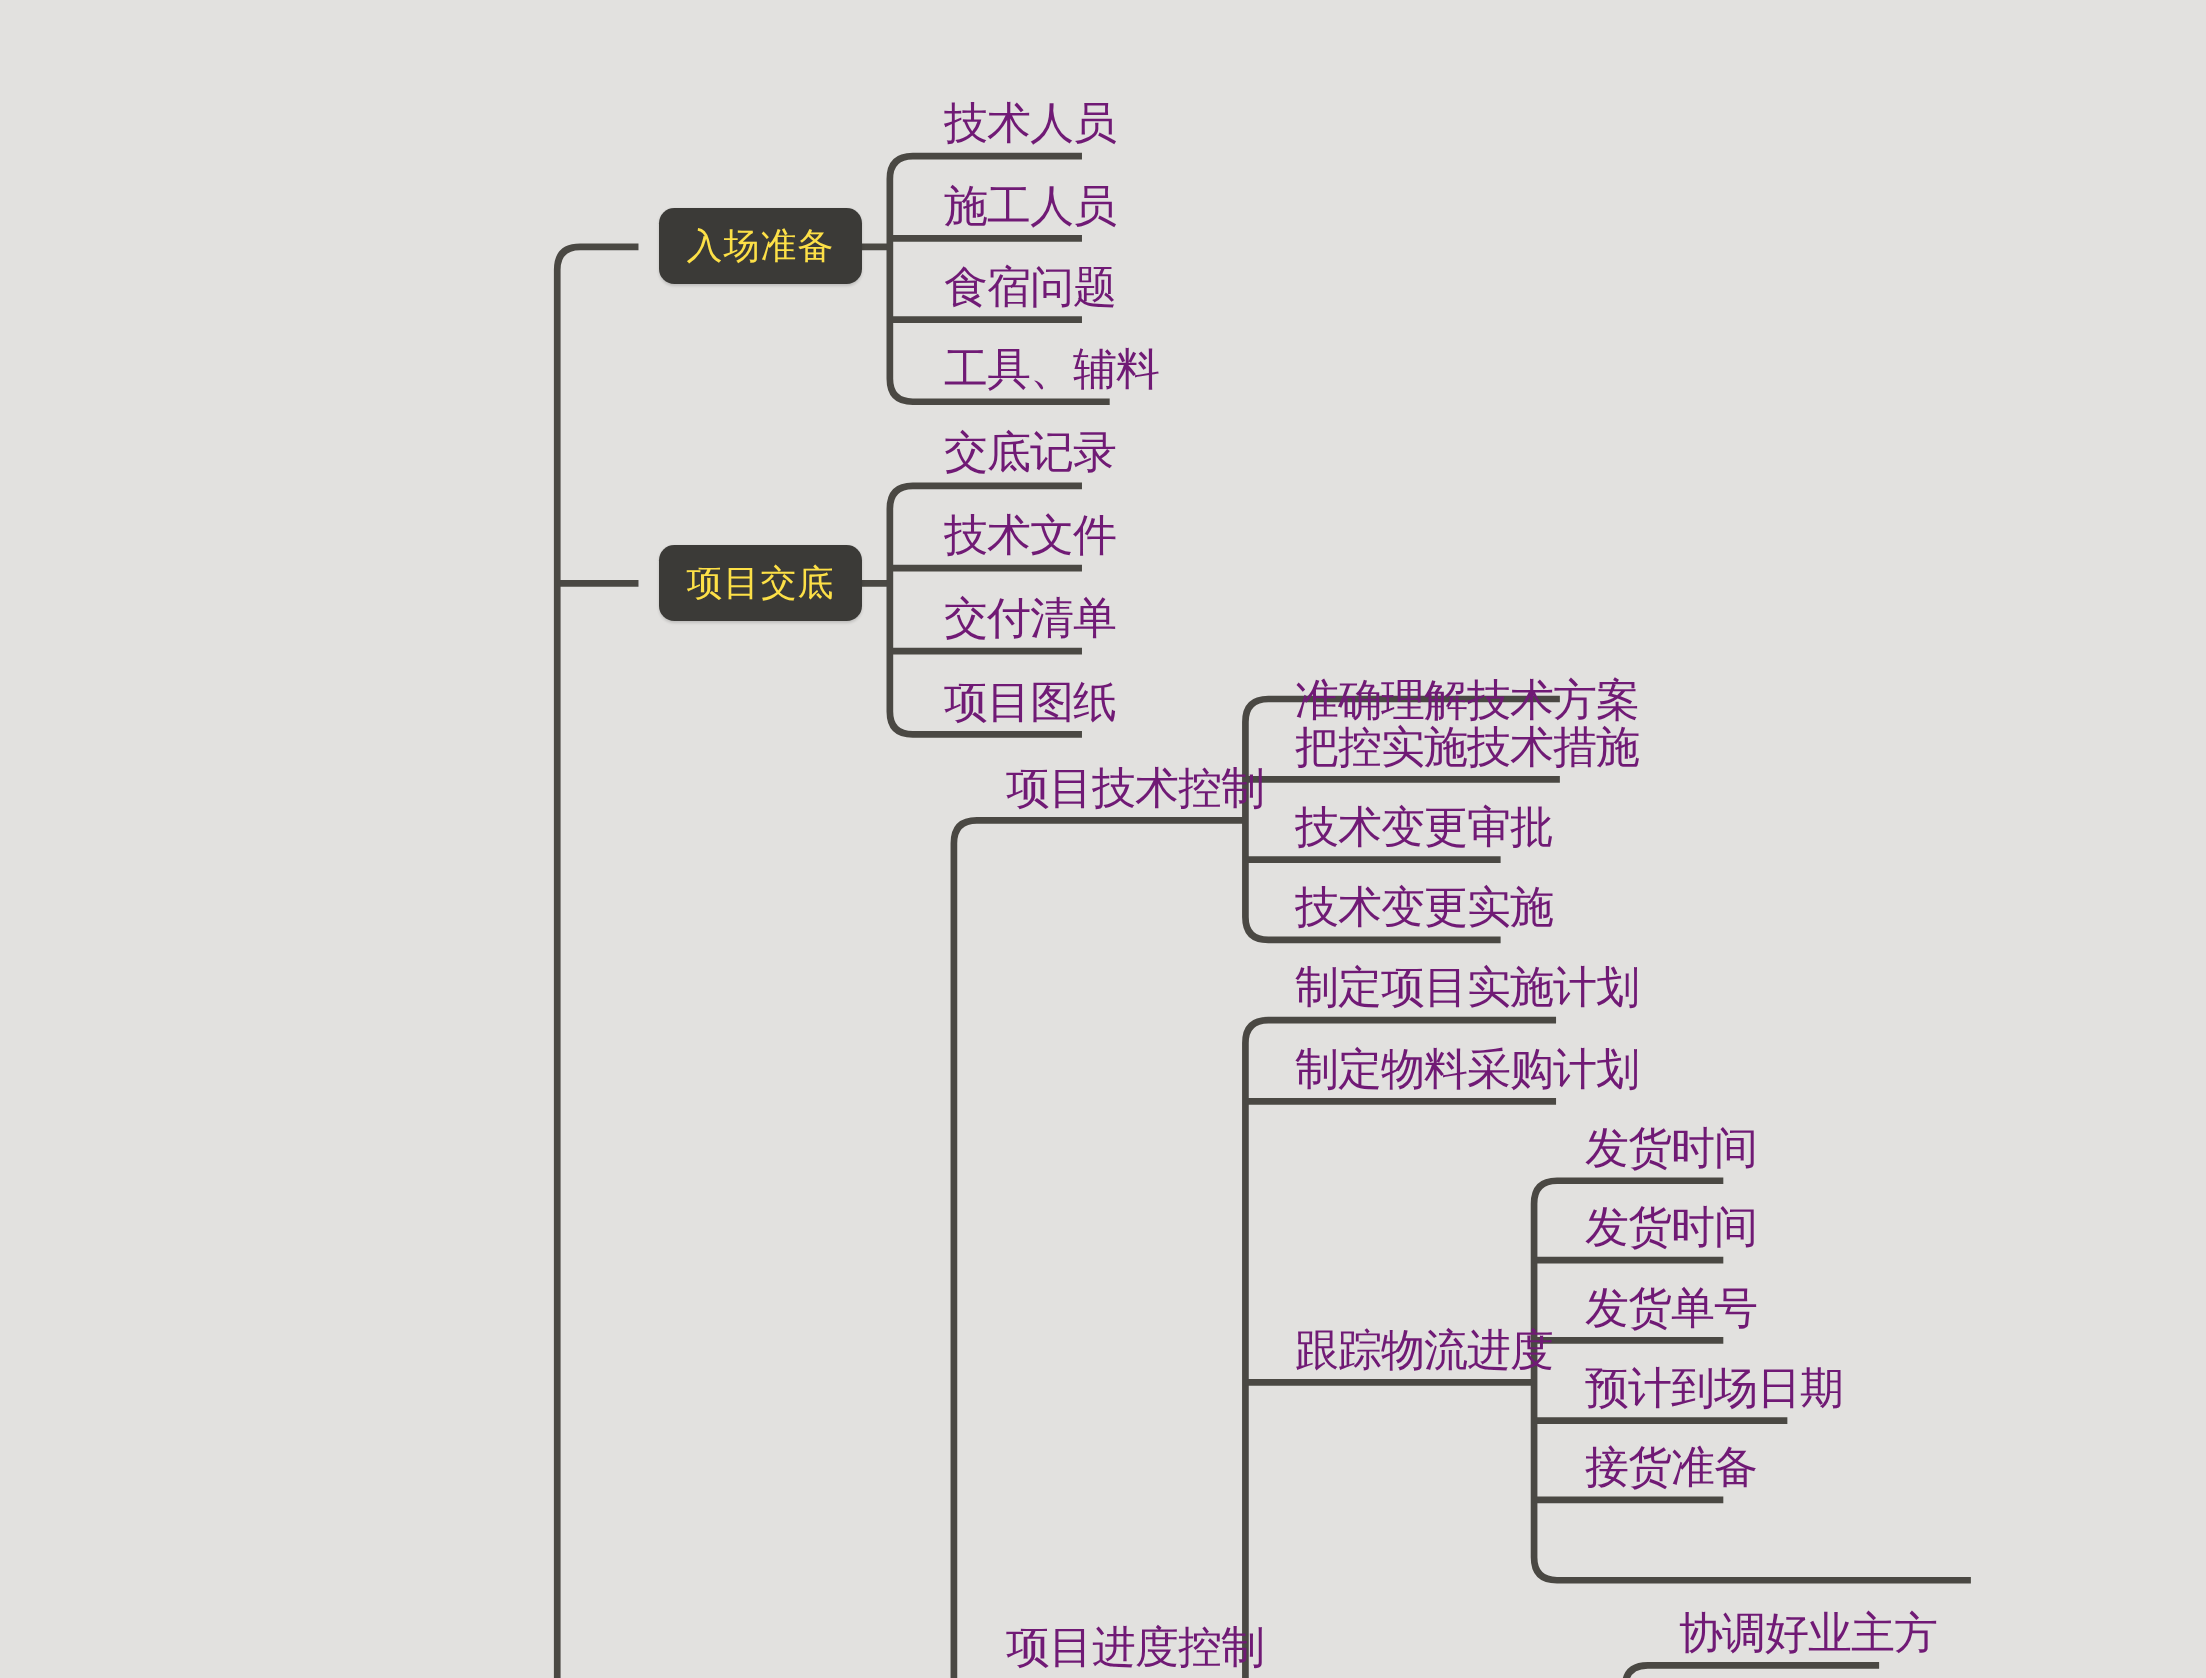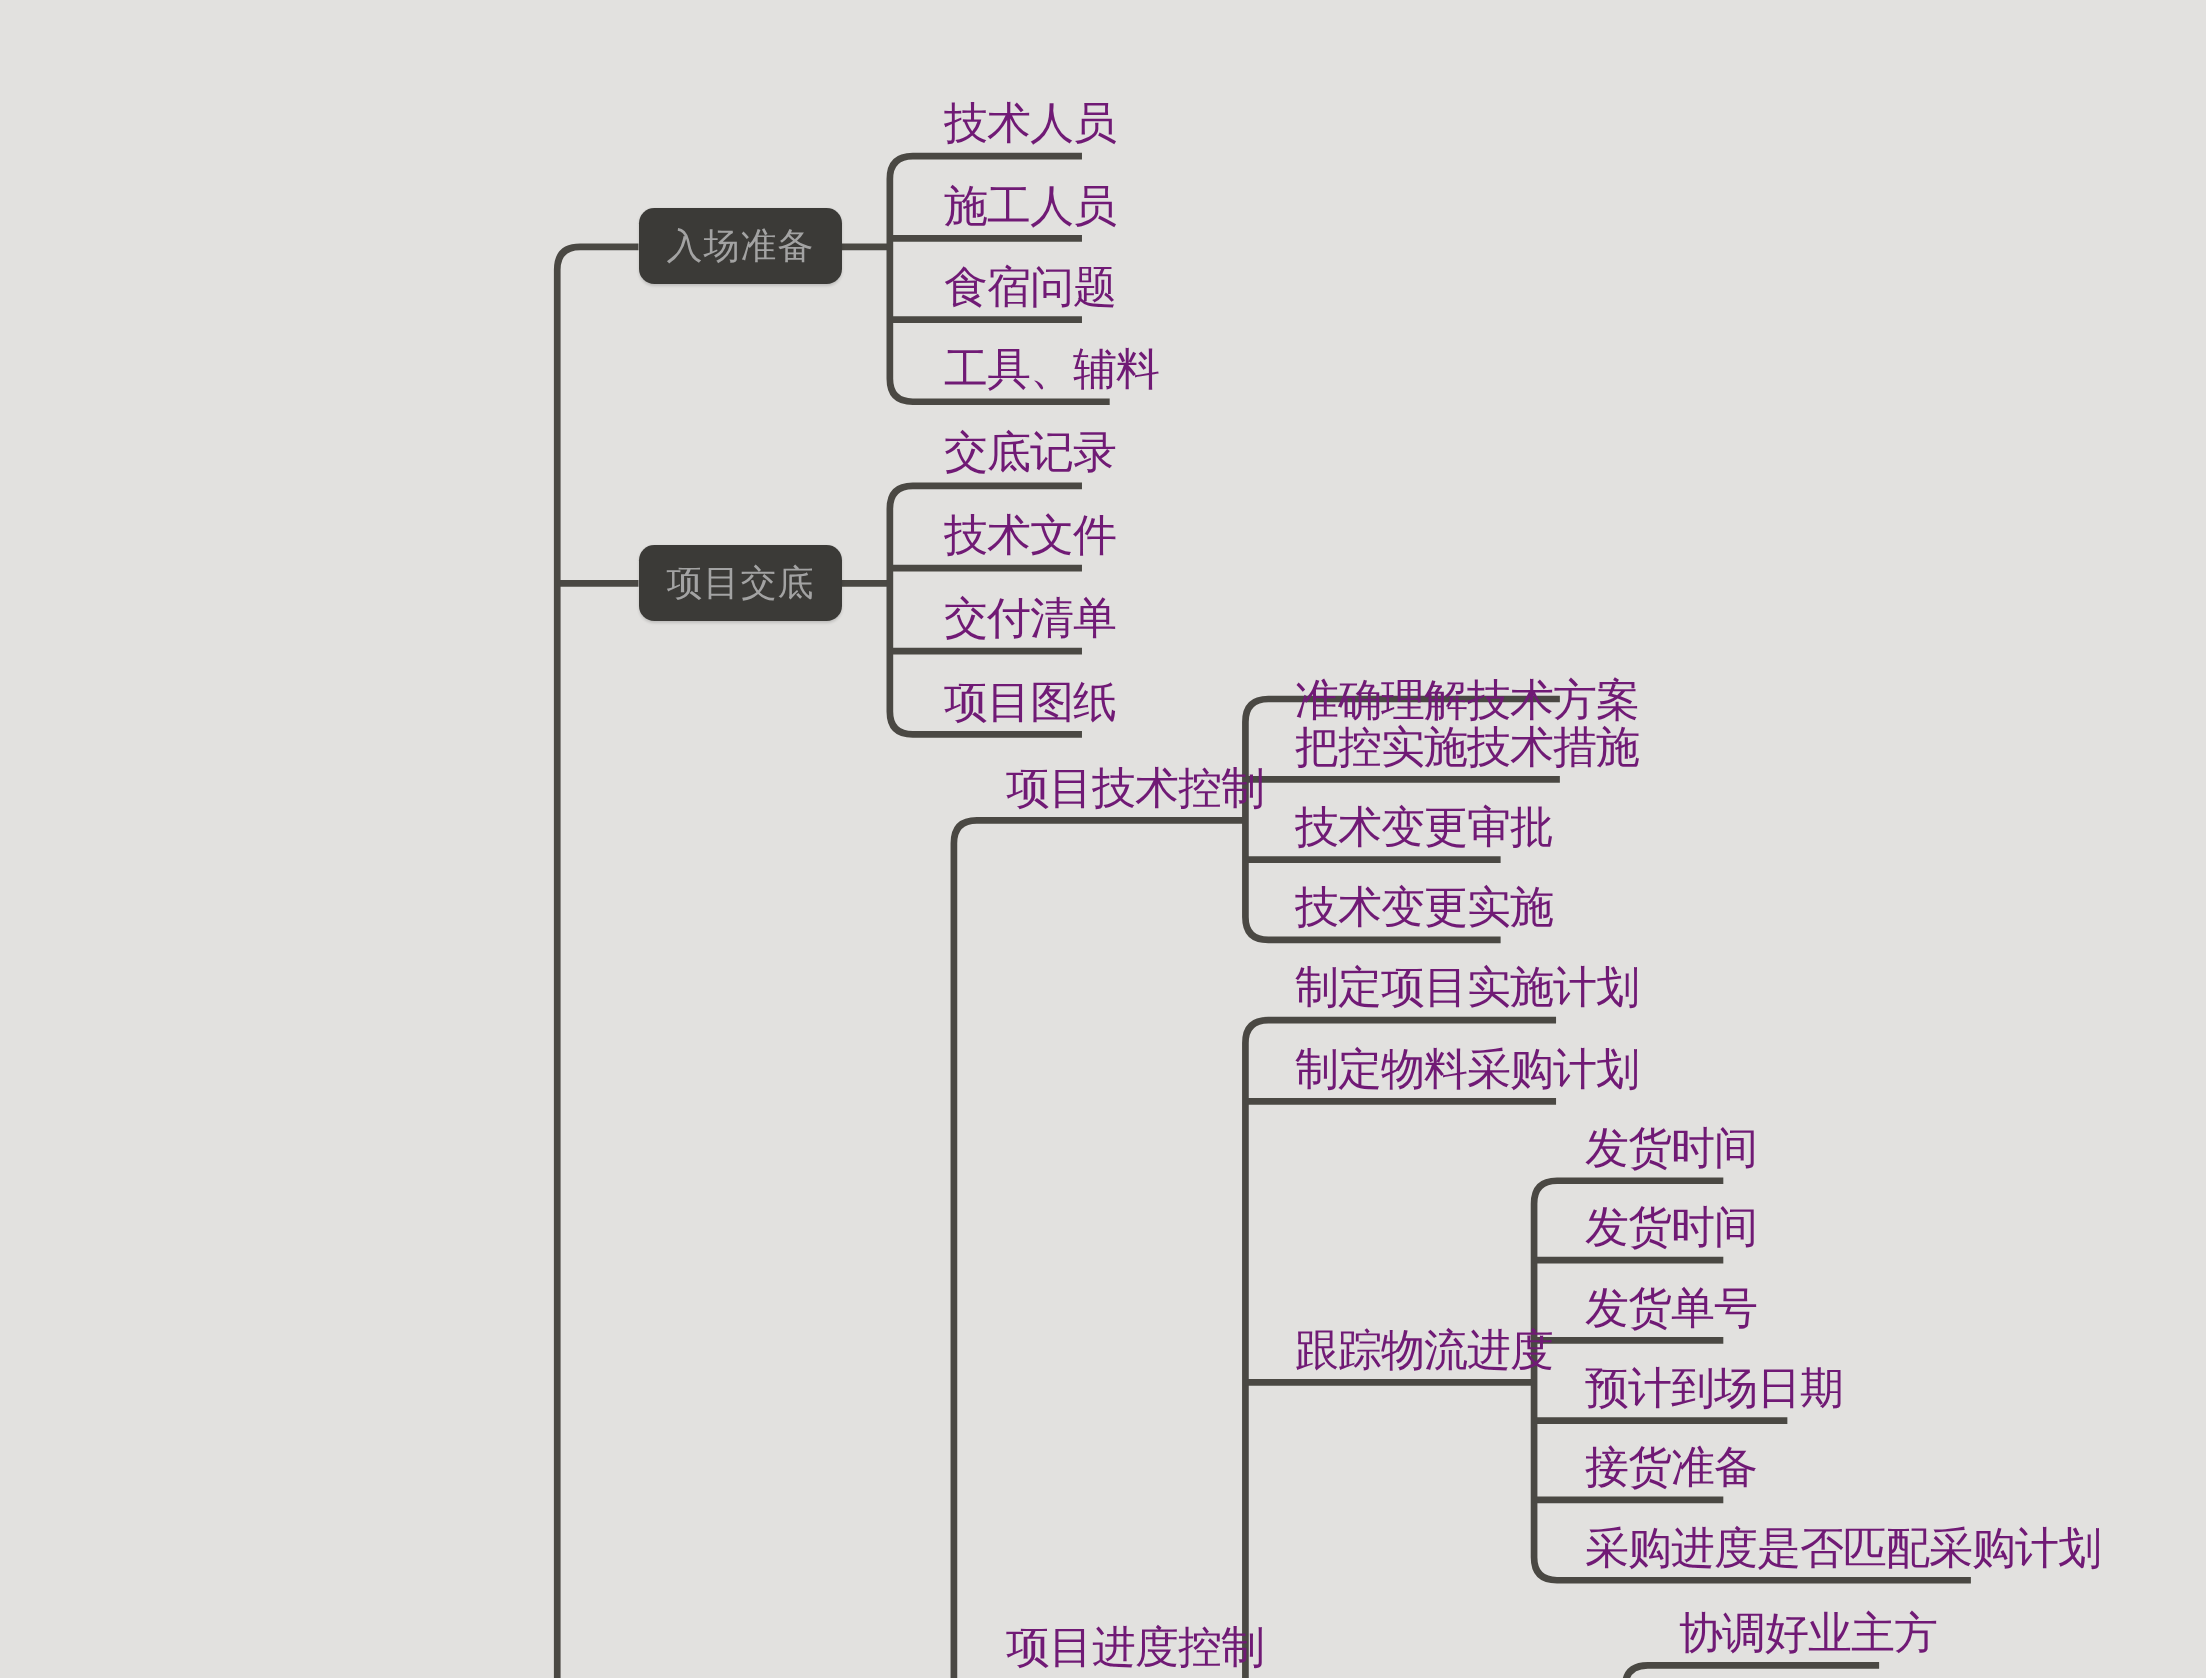--- a/index.html
+++ b/index.html
@@ -32,24 +32,25 @@
   }
   .boxnode {
     position: absolute;
     width: 203px;
     height: 76px;
     background: #3b3a37;
     border-radius: 15.3px;
     display: flex;
     align-items: center;
     justify-content: center;
-    color: #a3a3a3;
+    color: #fde047;
     font-size: 36px;
     letter-spacing: 1px;
     box-shadow: 0 1.9px 2.9px rgba(0,0,0,0.15);
+    margin-left: 20px;
   }
 </style>
 </head>
 <body>
 
 <div class="stage">
 
   <svg class="lines" viewBox="0 0 2308 1756" xmlns="http://www.w3.org/2000/svg">
 
     <path d="M 668 258 L 607 258 Q 583 258 583 282 L 583 1756"></path>
@@ -107,18 +108,17 @@
   <div class="topic" style="left:1006px; top:1625px;">项目进度控制</div>
   <div class="topic" style="left:1295px; top:965px;">制定项目实施计划</div>
   <div class="topic" style="left:1295px; top:1047px;">制定物料采购计划</div>
   <div class="topic" style="left:1295px; top:1328px;">跟踪物流进度</div>
 
   <div class="topic" style="left:1585px; top:1126px;">发货时间</div>
   <div class="topic" style="left:1585px; top:1205px;">发货时间</div>
   <div class="topic" style="left:1585px; top:1286px;">发货单号</div>
   <div class="topic" style="left:1585px; top:1366px;">预计到场日期</div>
   <div class="topic" style="left:1585px; top:1445px;">接货准备</div>
-  <div class="topic" style="left:1585px; top:1526px;">采购进度是否匹配采购计划</div>
 
   <div class="topic" style="left:1679px; top:1611px;">协调好业主方</div>
 
 </div>
 
 
 </body></html>

